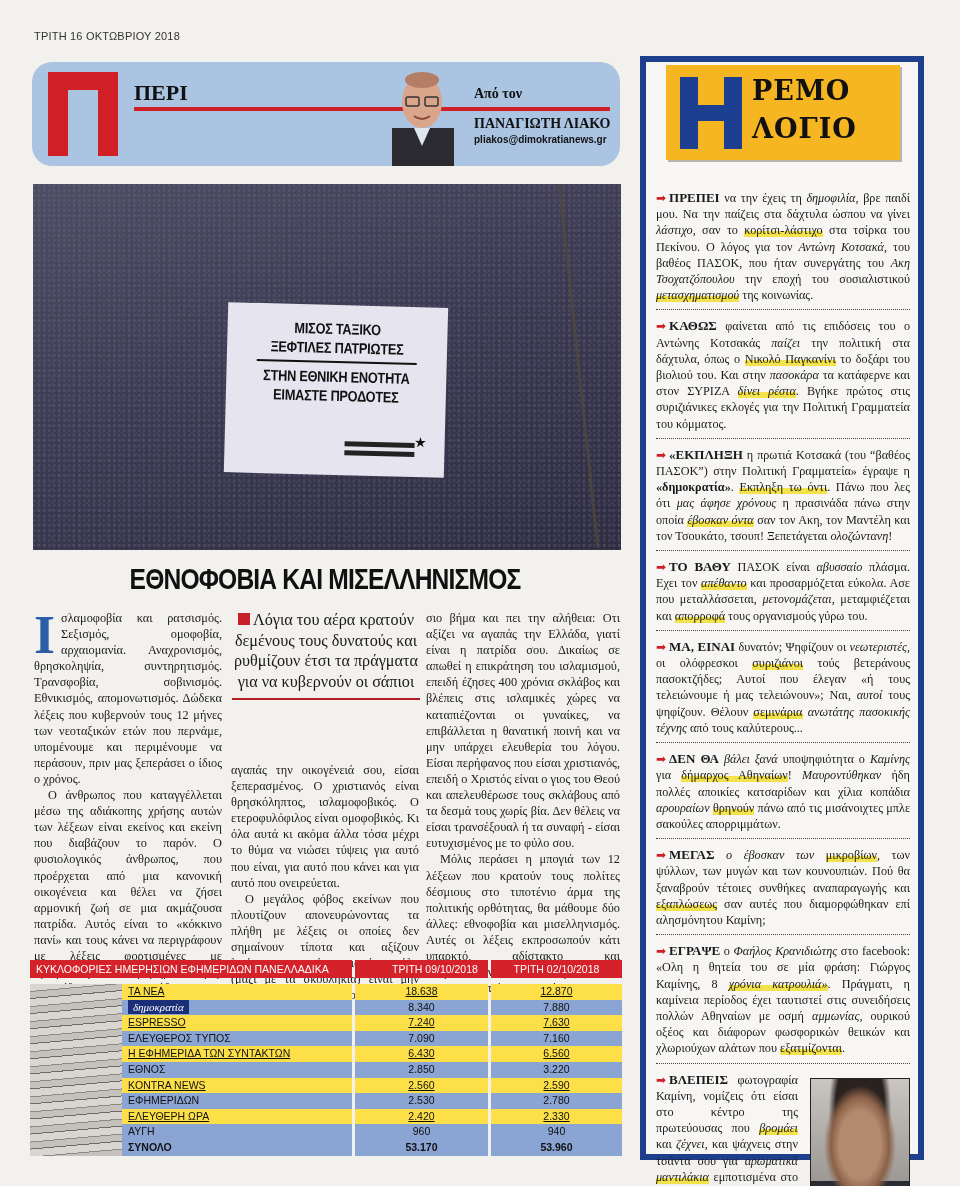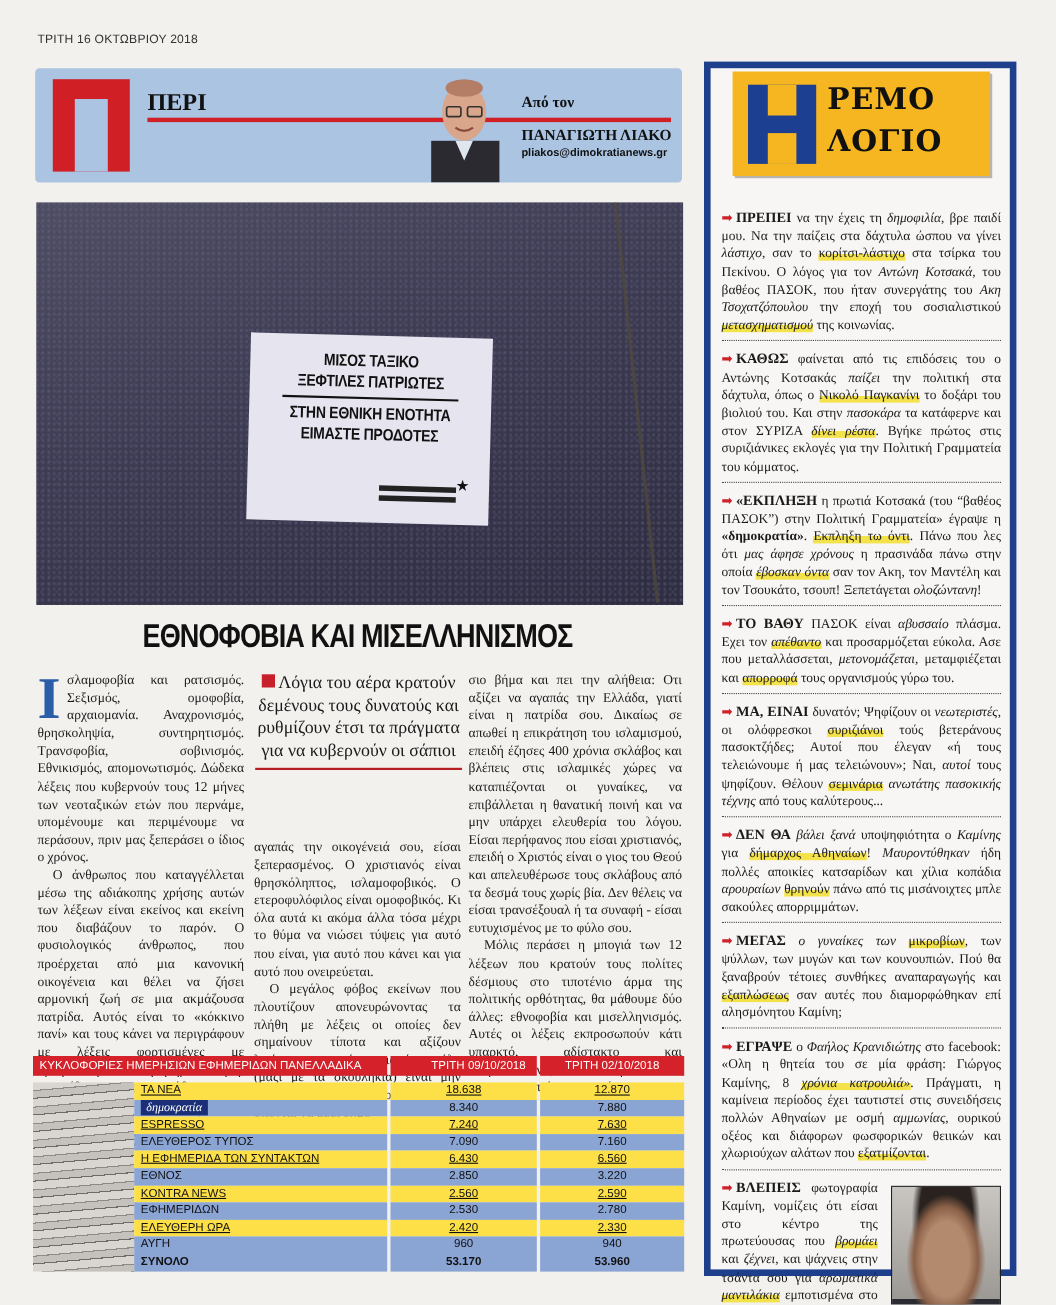--- a/index.html
+++ b/index.html
@@ -6,21 +6,21 @@
   body {
     width: 960px; height: 1186px; overflow: hidden;
     background: #f3f1ee;
     font-family: "Liberation Serif", serif;
     color: #1a1a1a;
     position: relative;
   }
   .date { position: absolute; left: 34px; top: 30px; font-family: "Liberation Sans", sans-serif; font-size: 11px; color: #333; letter-spacing: 0.2px; }
 
   
-  .banner { position: absolute; left: 32px; top: 62px; width: 588px; height: 104px; background: #aac4e2; border-radius: 4px; overflow: hidden; }
+  .banner { position: absolute; left: 32px; top: 62px; width: 588px; height: 104px; background: #aac4e2; border-radius: 20px; overflow: hidden; }
   .banner .bigP { position: absolute; left: 16px; top: 10px; width: 70px; height: 84px; background: #d01f25; }
   .banner .bigP::after { content: ""; position: absolute; left: 20px; top: 18px; width: 30px; height: 66px; background: #aac4e2; }
   .banner .peri { position: absolute; left: 102px; top: 18px; font-family: "Liberation Serif", serif; font-weight: bold; font-size: 22px; color: #111; }
   .banner .redline { position: absolute; left: 102px; top: 45px; width: 476px; height: 4px; background: #d01f25; }
   .banner .poli { position: absolute; left: 100px; top: 54px; font-family: "DejaVu Sans", sans-serif; font-weight: bold; font-size: 34px; color: #fff; letter-spacing: 1px; text-shadow: 2px 2px 0 #444, -1px -1px 0 #555, 1px -1px 0 #555, -1px 1px 0 #555; }
   .banner .portrait { position: absolute; left: 350px; top: 4px; width: 80px; height: 100px; }
   .banner .apo { position: absolute; left: 442px; top: 24px; font-weight: bold; font-size: 14px; color: #111; }
   .banner .author { position: absolute; left: 442px; top: 54px; font-weight: bold; font-size: 14px; color: #111; }
   .banner .email { position: absolute; left: 442px; top: 72px; font-weight: bold; font-size: 10px; color: #111; font-family: "Liberation Sans", sans-serif; }
 
@@ -226,20 +226,20 @@
     <div class="t1">ΡΕΜΟ</div>
     <div class="t2">ΛΟΓΙΟ</div>
   </div>
   <div class="items" id="side-items">
       <div class="item"><span class="arrow">➡</span><span class="kw">ΠΡΕΠΕΙ</span><span> να την έχεις τη <span class="it">δημοφιλία</span>, βρε παιδί μου. Να την παίζεις στα δάχτυλα ώσπου να γίνει <span class="it">λάστιχο</span>, σαν το <span class="hl">κορίτσι-λάστιχο</span> στα τσίρκα του Πεκίνου. Ο λόγος για τον <span class="it">Αντώνη Κοτσακά</span>, του βαθέος ΠΑΣΟΚ, που ήταν συνεργάτης του <span class="it">Ακη Τσοχατζόπουλου</span> την εποχή του σοσιαλιστικού <span class="it hl">μετασχηματισμού</span> της κοινωνίας.</span></div>
       <div class="item"><span class="arrow">➡</span><span class="kw">ΚΑΘΩΣ</span><span> φαίνεται από τις επιδόσεις του ο Αντώνης Κοτσακάς <span class="it">παίζει</span> την πολιτική στα δάχτυλα, όπως ο <span class="hl">Νικολό Παγκανίνι</span> το δοξάρι του βιολιού του. Και στην <span class="it">πασοκάρα</span> τα κατάφερνε και στον ΣΥΡΙΖΑ <span class="it hl">δίνει ρέστα</span>. Βγήκε πρώτος στις συριζιάνικες εκλογές για την Πολιτική Γραμματεία του κόμματος.</span></div>
       <div class="item"><span class="arrow">➡</span><span class="kw">«ΕΚΠΛΗΞΗ</span><span> η πρωτιά Κοτσακά (του “βαθέος ΠΑΣΟΚ”) στην Πολιτική Γραμματεία» έγραψε η <b>«δημοκρατία»</b>. <span class="hl">Εκπληξη τω όντι</span>. Πάνω που λες ότι <span class="it">μας άφησε χρόνους</span> η πρασινάδα πάνω στην οποία <span class="it hl">έβοσκαν όντα</span> σαν τον Ακη, τον Μαντέλη και τον Τσουκάτο, τσουπ! Ξεπετάγεται <span class="it">ολοζώντανη</span>!</span></div>
       <div class="item"><span class="arrow">➡</span><span class="kw">ΤΟ ΒΑΘΥ</span><span> ΠΑΣΟΚ είναι <span class="it">αβυσσαίο</span> πλάσμα. Εχει τον <span class="it hl">απέθαντο</span> και προσαρμόζεται εύκολα. Ασε που μεταλλάσσεται, <span class="it">μετονομάζεται</span>, μεταμφιέζεται και <span class="hl">απορροφά</span> τους οργανισμούς γύρω του.</span></div>
       <div class="item"><span class="arrow">➡</span><span class="kw">ΜΑ, ΕΙΝΑΙ</span><span> δυνατόν; Ψηφίζουν οι <span class="it">νεωτεριστές</span>, οι ολόφρεσκοι <span class="hl">συριζιάνοι</span> τούς βετεράνους πασοκτζήδες; Αυτοί που έλεγαν «ή τους τελειώνουμε ή μας τελειώνουν»; Ναι, <span class="it">αυτοί</span> τους ψηφίζουν. Θέλουν <span class="hl">σεμινάρια</span> <span class="it">ανωτάτης πασοκικής τέχνης</span> από τους καλύτερους...</span></div>
       <div class="item"><span class="arrow">➡</span><span class="kw">ΔΕΝ ΘΑ</span><span> <span class="it">βάλει ξανά</span> υποψηφιότητα ο <span class="it">Καμίνης</span> για <span class="hl">δήμαρχος Αθηναίων</span>! <span class="it">Μαυροντύθηκαν</span> ήδη πολλές αποικίες κατσαρίδων και χίλια κοπάδια <span class="it">αρουραίων</span> <span class="hl">θρηνούν</span> πάνω από τις μισάνοιχτες μπλε σακούλες απορριμμάτων.</span></div>
-      <div class="item"><span class="arrow">➡</span><span class="kw">ΜΕΓΑΣ</span><span> <span class="it">ο γυναίκες των</span> <span class="hl">μικροβίων</span>, των ψύλλων, των μυγών και των κουνουπιών. Πού θα ξαναβρούν τέτοιες συνθήκες αναπαραγωγής και <span class="hl">εξαπλώσεως</span> σαν αυτές που διαμορφώθηκαν επί αλησμόνητου Καμίνη;</span></div>
+      <div class="item"><span class="arrow">➡</span><span class="kw">ΜΕΓΑΣ</span><span> <span class="it">ο έβοσκαν των</span> <span class="hl">μικροβίων</span>, των ψύλλων, των μυγών και των κουνουπιών. Πού θα ξαναβρούν τέτοιες συνθήκες αναπαραγωγής και <span class="hl">εξαπλώσεως</span> σαν αυτές που διαμορφώθηκαν επί αλησμόνητου Καμίνη;</span></div>
       <div class="item"><span class="arrow">➡</span><span class="kw">ΕΓΡΑΨΕ</span><span> ο <span class="it">Φαήλος Κρανιδιώτης</span> στο facebook: «Ολη η θητεία του σε μία φράση: Γιώργος Καμίνης, 8 <span class="it hl">χρόνια κατρουλιά»</span>. Πράγματι, η καμίνεια περίοδος έχει ταυτιστεί στις συνειδήσεις πολλών Αθηναίων με οσμή <span class="it">αμμωνίας</span>, ουρικού οξέος και διάφορων φωσφορικών θειικών και χλωριούχων αλάτων που <span class="hl">εξατμίζονται</span>.</span></div>
       <div class="last-wrap">
         <div class="item last-text" style="border-bottom: none;"><span class="arrow">➡</span><span class="kw">ΒΛΕΠΕΙΣ</span><span> φωτογραφία Καμίνη, νομίζεις ότι είσαι στο κέντρο της πρωτεύουσας που <span class="it hl">βρομάει</span> και <span class="it">ζέχνει</span>, και ψάχνεις στην τσάντα σου για <span class="it">αρωματικά</span> <span class="it hl">μαντιλάκια</span> εμποτισμένα στο ντετόλ. Σαν σκύλος του Παβλόφ. Πιφ και μπλιαχ!</span></div>
         <div class="kaminis"></div>
       </div>
     </div>
 </div>
 
 </body></html>

